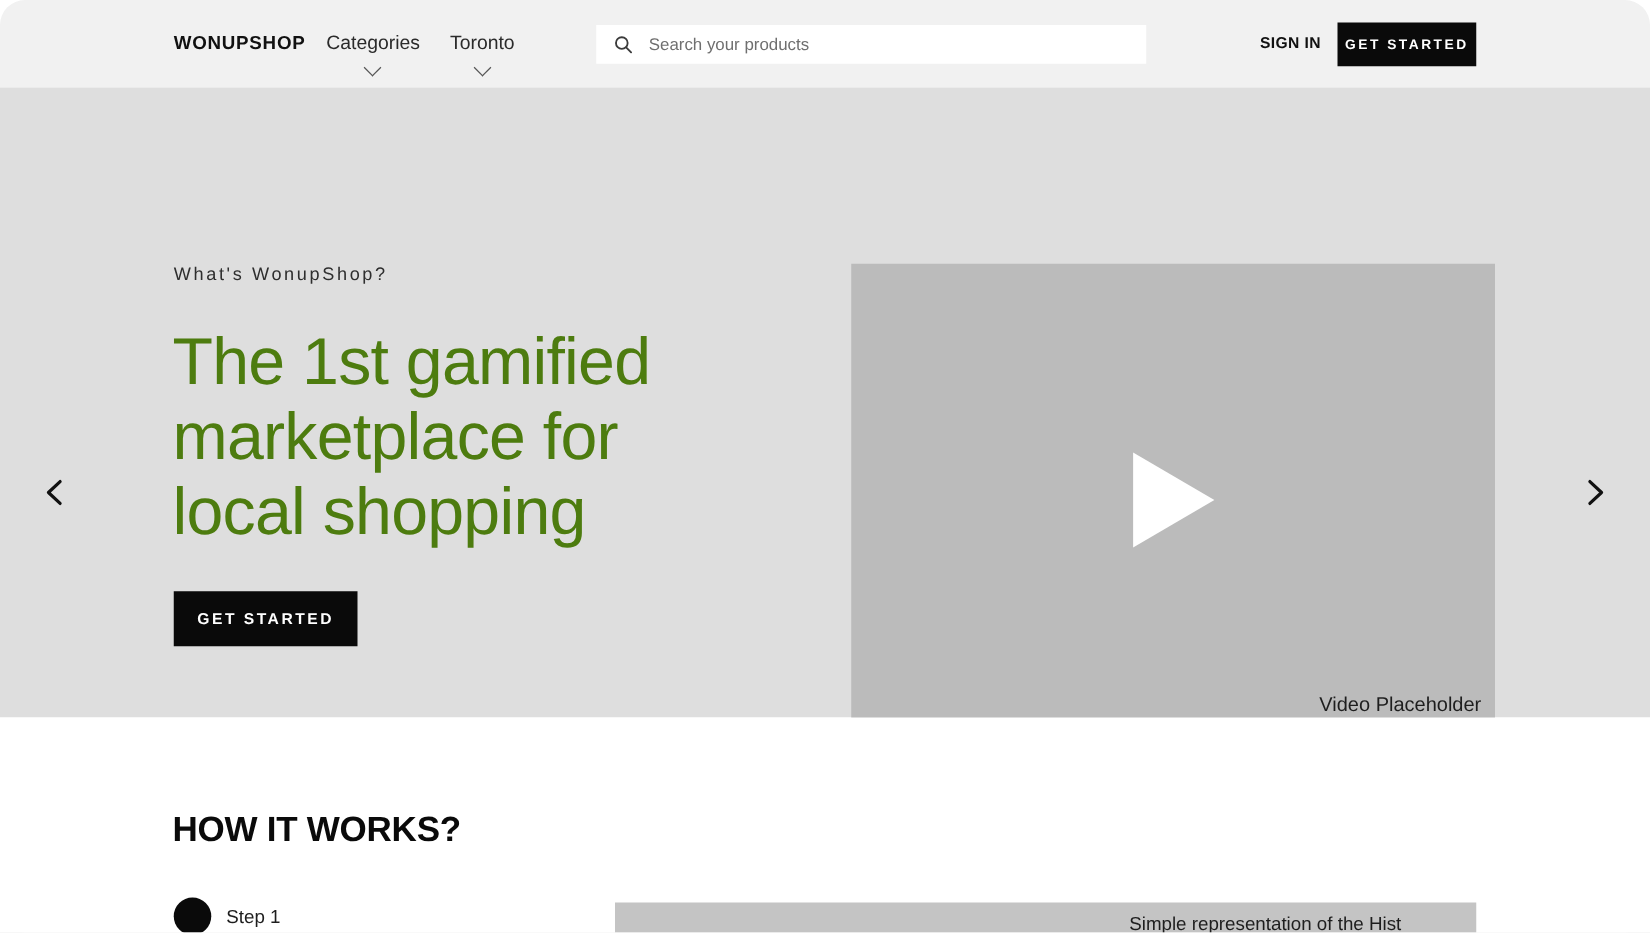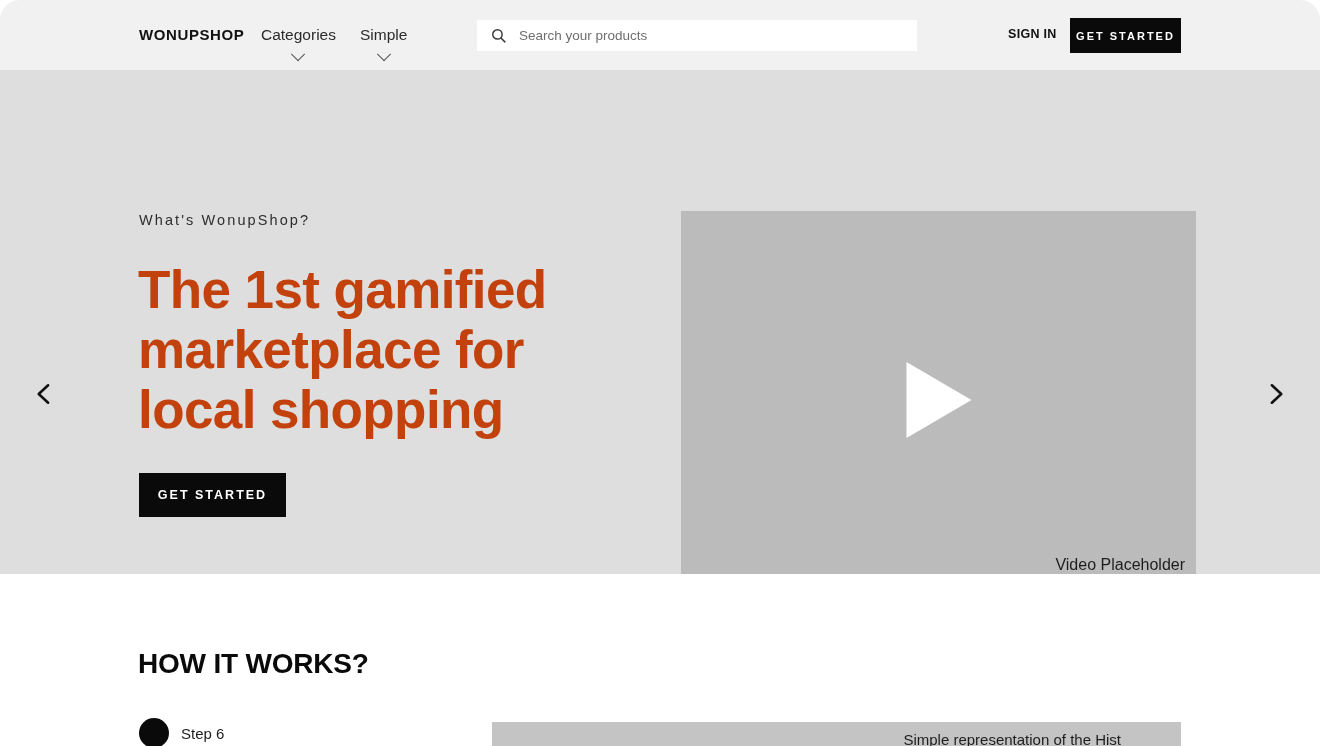--- a/index.html
+++ b/index.html
@@ -150,23 +150,23 @@
     color: #2e2e2e;
   }
   .headline {
     position: absolute;
     left: 138px;
     top: 190px;
     width: 430px;
     margin: 0;
     font-size: 53px;
     line-height: 60px;
-    font-weight: 700;
+    font-weight: 400;
     letter-spacing: -0.6px;
-    color: #c2410c;
+    color: #4d7c0f;
   }
   .hero-cta {
     position: absolute;
     left: 139px;
     top: 403px;
     width: 147px;
     height: 44px;
     font-size: 12.5px;
   }
 
@@ -290,21 +290,21 @@
   <div class="header">
 
     <div class="brand">WONUPSHOP</div>
 
     <div class="nav">
       <div class="nav-item">
         <span>Categories</span>
         <span class="chev-down"></span>
       </div>
       <div class="nav-item">
-        <span>Simple</span>
+        <span>Toronto</span>
         <span class="chev-down"></span>
       </div>
     </div>
 
     <div class="searchbar">
       <svg class="search-icon" viewBox="0 0 24 24" fill="none" stroke="currentColor" stroke-width="2.1">
         <circle cx="10.5" cy="10.5" r="6.6"></circle>
         <line x1="15.4" y1="15.4" x2="21" y2="21" stroke-linecap="round"></line>
       </svg>
       <input class="search-input" type="text" placeholder="Search your products" style="">
@@ -341,21 +341,21 @@
       <span class="dot"></span>
       <span class="dot"></span>
     </div>
   </div>
 
   <div class="hiw">
     <h2 class="hiw-title">HOW IT WORKS?</h2>
 
     <div class="step-row">
       <span class="step-bullet"></span>
-      <span class="step-label">Step 6</span>
+      <span class="step-label">Step 1</span>
     </div>
 
     <div class="hiw-panel">
       <div class="hiw-panel-text">Simple representation of the Hist</div>
     </div>
   </div>
 
 </div>
 
 </body></html>

